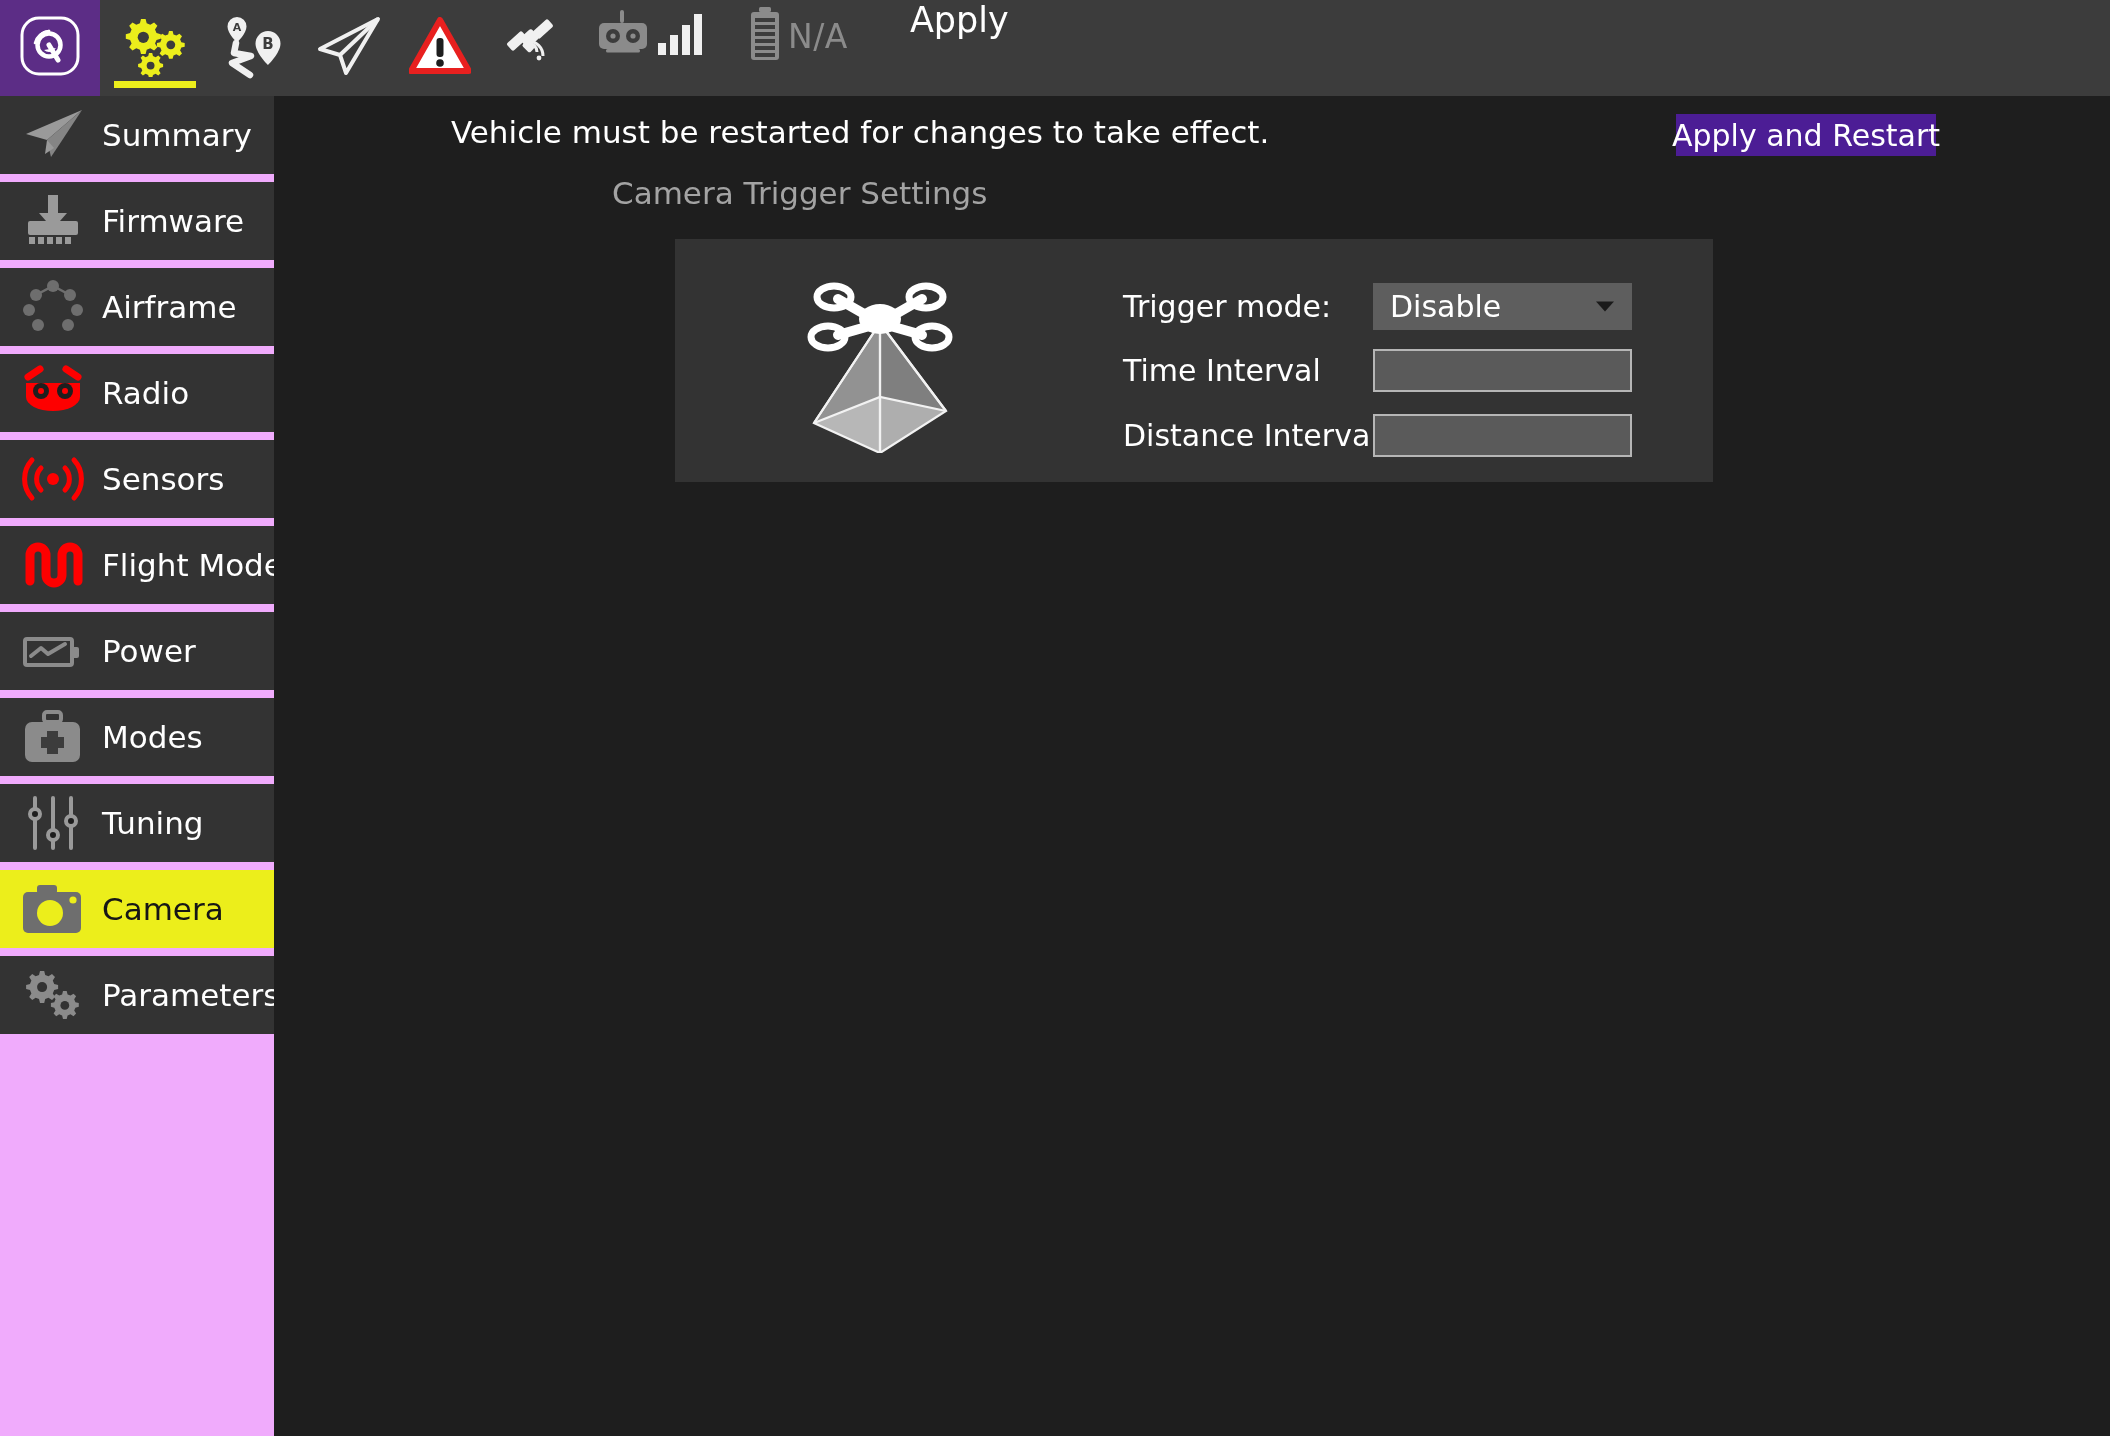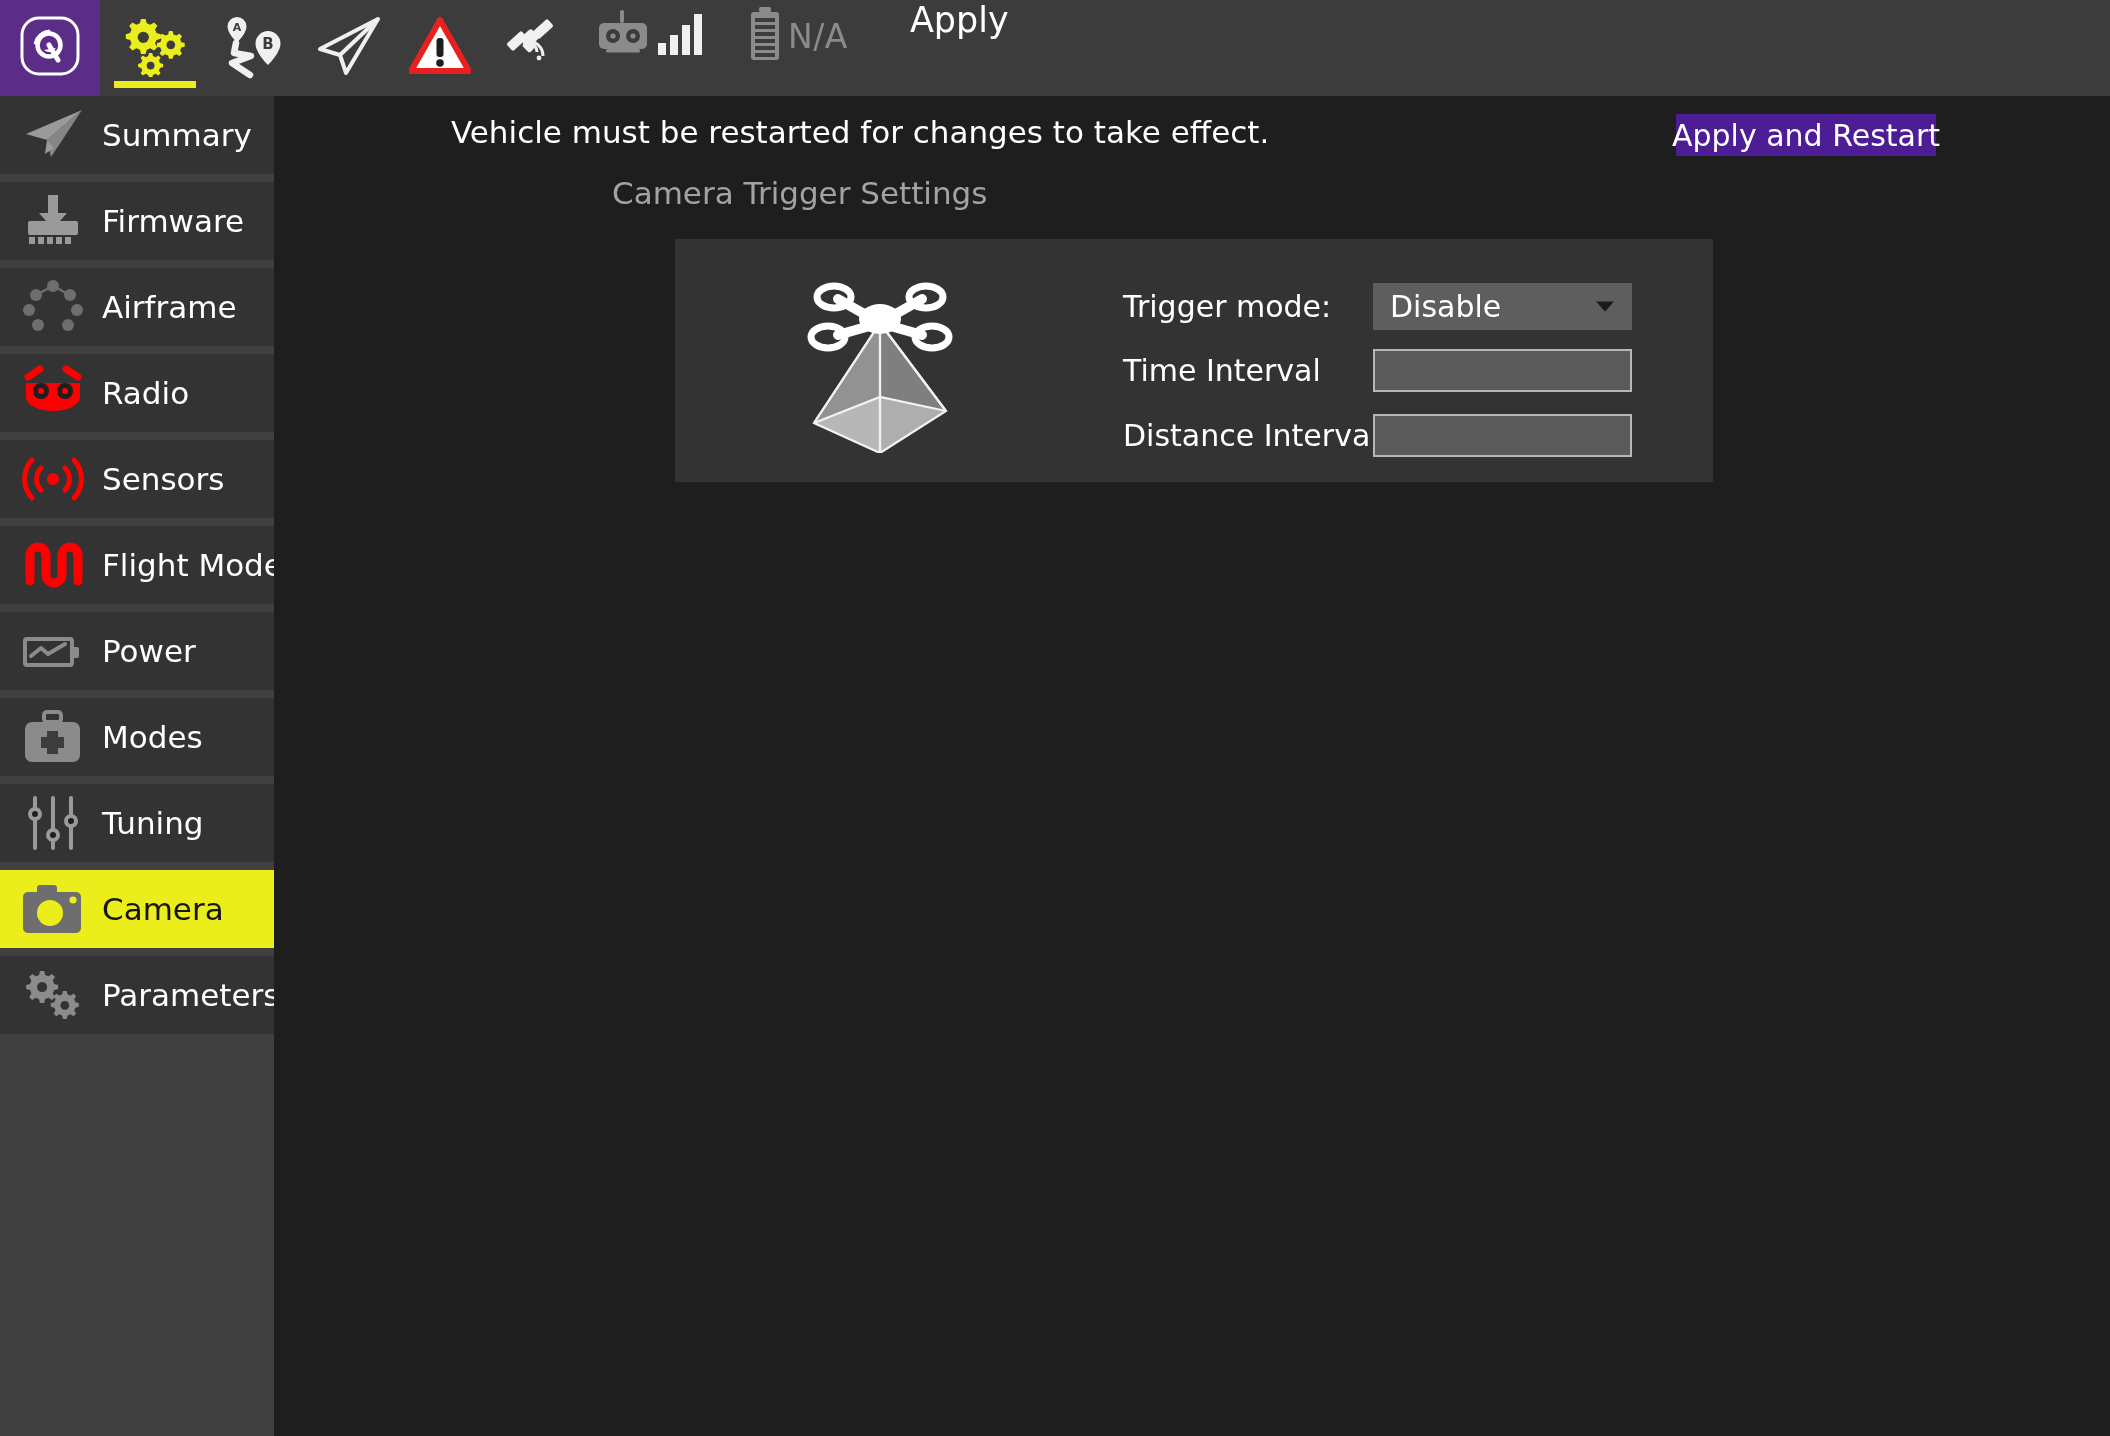--- a/index.html
+++ b/index.html
@@ -64,21 +64,21 @@
     margin-left: 62px;
     white-space: nowrap;
   }
 
   
   #sidebar {
     position: absolute;
     left: 0; top: 96px;
     width: 274px;
     height: 1340px;
-    background: #404040;
+    background: #f0abfc;
   }
 
   .side-item {
     width: 274px;
     height: 78px;
     background: #333333;
     display: flex;
     align-items: center;
     margin-bottom: 8px;
     padding-left: 14px;

